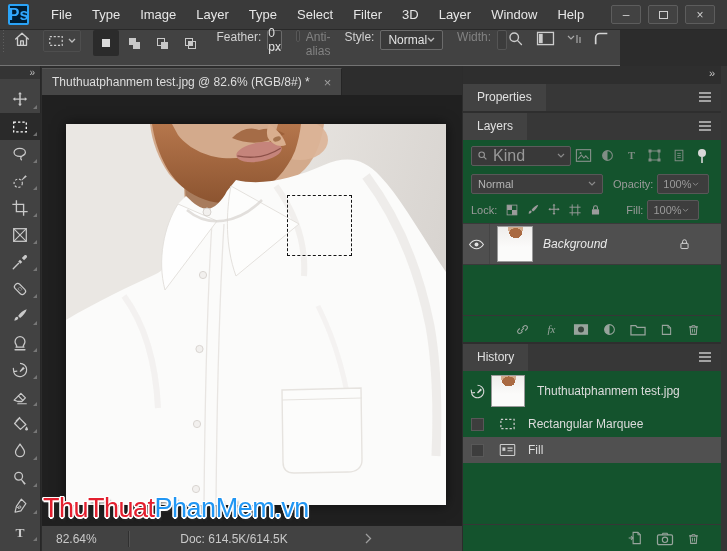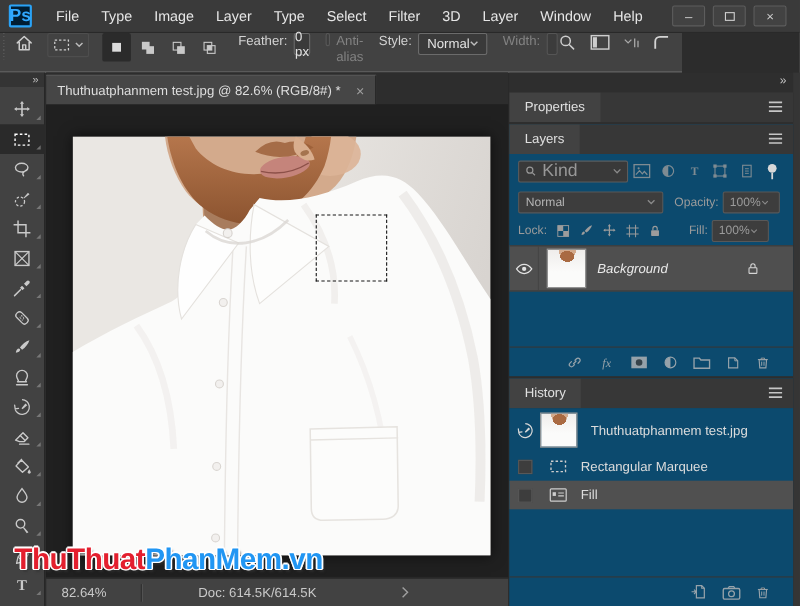--- a/index.html
+++ b/index.html
@@ -66,33 +66,33 @@
   .marquee{position:absolute;left:245px;top:100px;width:65px;height:61px;
            border:1px dashed #141414;box-shadow:0 0 0 1px rgba(255,255,255,.28)}
   .statusbar{position:absolute;bottom:0;left:0;width:100%;height:26px;background:#424242;
              border-top:1px solid #212121;display:flex;align-items:center;font-size:12px;color:#c9c9c9}
   .zoom-box{width:86px;padding-left:14px}
   .sb-sep{width:1px;height:16px;background:#303030;box-shadow:1px 0 0 #525252}
   .doc-box{width:210px;text-align:center}
   .sb-arrow{margin-left:26px}
 
   
-  .watermark{position:absolute;left:13px;top:495px;z-index:40;font-weight:bold;font-size:27px;
+  .watermark{position:absolute;left:43px;top:495px;z-index:40;font-weight:normal;font-size:27px;
              letter-spacing:-.5px;line-height:1;white-space:nowrap}
   .watermark span{text-shadow:-1.5px 0 0 #fff,1.5px 0 0 #fff,0 -1.5px 0 #fff,0 1.5px 0 #fff,
                   -1px -1px 0 #fff,1px -1px 0 #fff,-1px 1px 0 #fff,1px 1px 0 #fff,
                   2px 3px 2px rgba(50,50,50,.65)}
   .wm-red{color:#e31f2e}
   .wm-blue{color:#2196f3}
 
   
   .dock{position:absolute;left:463px;top:66px;width:264px;bottom:0;background:#2e2e2e}
   .dock-edge{position:absolute;right:0;top:0;width:6px;height:100%;background:#353535}
   .collapse-r{position:absolute;top:1px;right:12px;color:#c4c4c4;font-size:11px}
-  .section{position:absolute;left:0;width:258px;background:#0c4a6e;overflow:hidden}
+  .section{position:absolute;left:0;width:258px;background:#14532d;overflow:hidden}
   .sec-head{height:27px;background:#373737;position:relative}
   .ptab{position:absolute;left:0;top:0;height:27px;padding:0 14px;background:#424242;
         color:#e0e0e0;font-size:12px;line-height:27px}
   .hamb{position:absolute;right:9px;top:7px}
   #sec-props{top:18px;height:27px;background:#373737}
   #sec-layers{top:47px;height:229px}
   #sec-history{top:278px;height:207px}
 
   .row-filter{height:31px;display:flex;align-items:center;padding:0 8px;gap:2px}
   .search{width:100px;height:20px;background:#393939;border:1px solid #5c5c5c;border-radius:2px;

